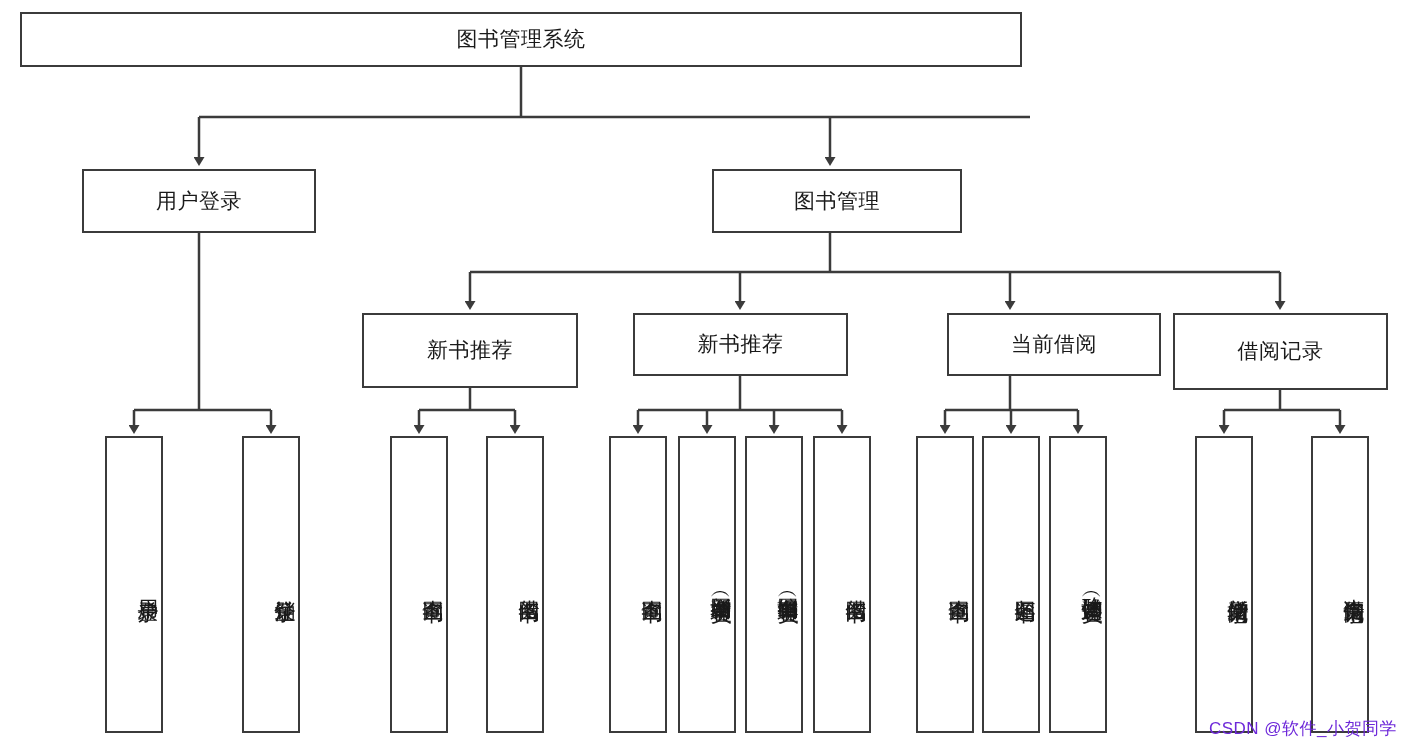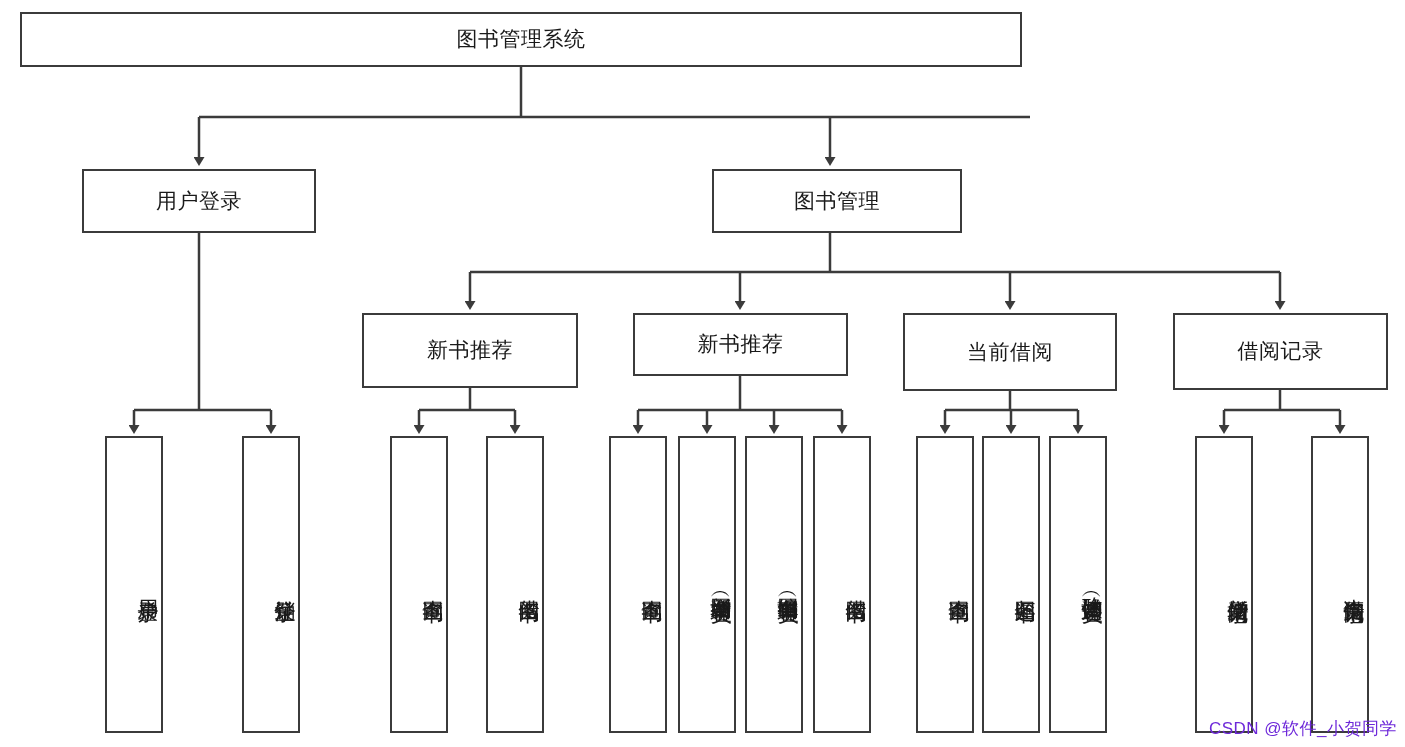--- a/index.html
+++ b/index.html
@@ -132,21 +132,21 @@
   <div class="node" style="left:712px; top:169px; width:250px; height:64px;">
     <span class="label">图书管理</span>
   </div>
 
   <div class="node" style="left:362px; top:313px; width:216px; height:75px;">
     <span class="label">新书推荐</span>
   </div>
   <div class="node" style="left:633px; top:313px; width:215px; height:63px;">
     <span class="label">新书推荐</span>
   </div>
-  <div class="node" style="left:903px; top:313px; width:214px; height:78px;">
+  <div class="node" style="left:947px; top:313px; width:214px; height:63px;">
     <span class="label">当前借阅</span>
   </div>
   <div class="node" style="left:1173px; top:313px; width:215px; height:77px;">
     <span class="label">借阅记录</span>
   </div>
 
   <div class="node leaf" style="left:105px; top:436px; width:58px; height:297px;">
     <span class="label">用户登录</span>
   </div>
   <div class="node leaf" style="left:242px; top:436px; width:58px; height:297px;">

